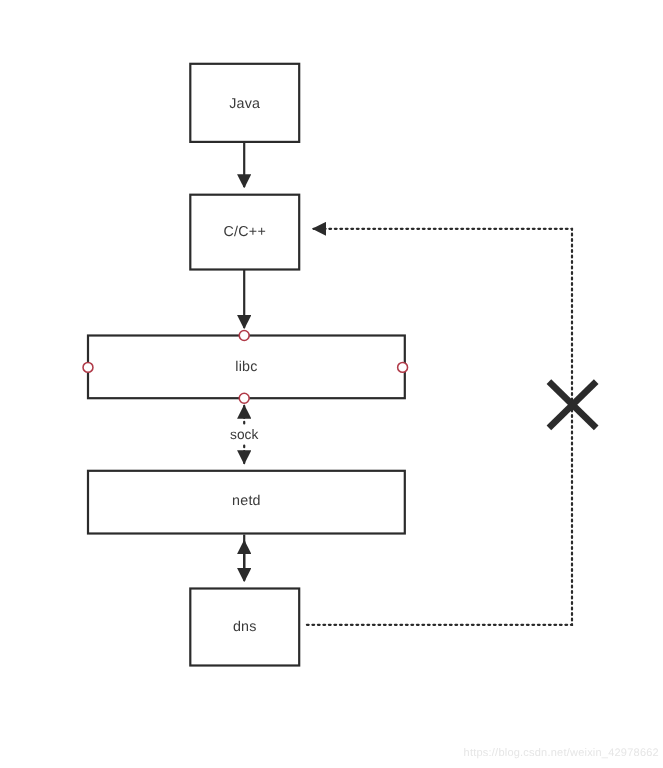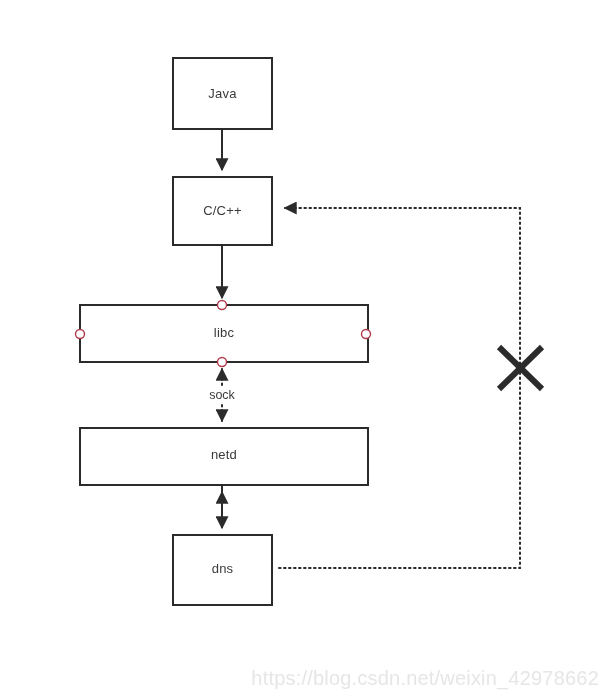--- a/index.html
+++ b/index.html
@@ -61,21 +61,21 @@
   }
   .cross-mark {
     stroke: #2b2b2b;
     stroke-width: 6;
     stroke-linecap: butt;
   }
   .watermark {
     position: absolute;
     right: 4px;
     bottom: 8px;
-    font-size: 20px;
+    font-size: 10px;
     color: #e6e6e6;
     font-family: "Liberation Sans", "DejaVu Sans", sans-serif;
     white-space: nowrap;
     letter-spacing: 0.2px;
     user-select: none;
   }
 </style>
 </head>
 <body>
 

